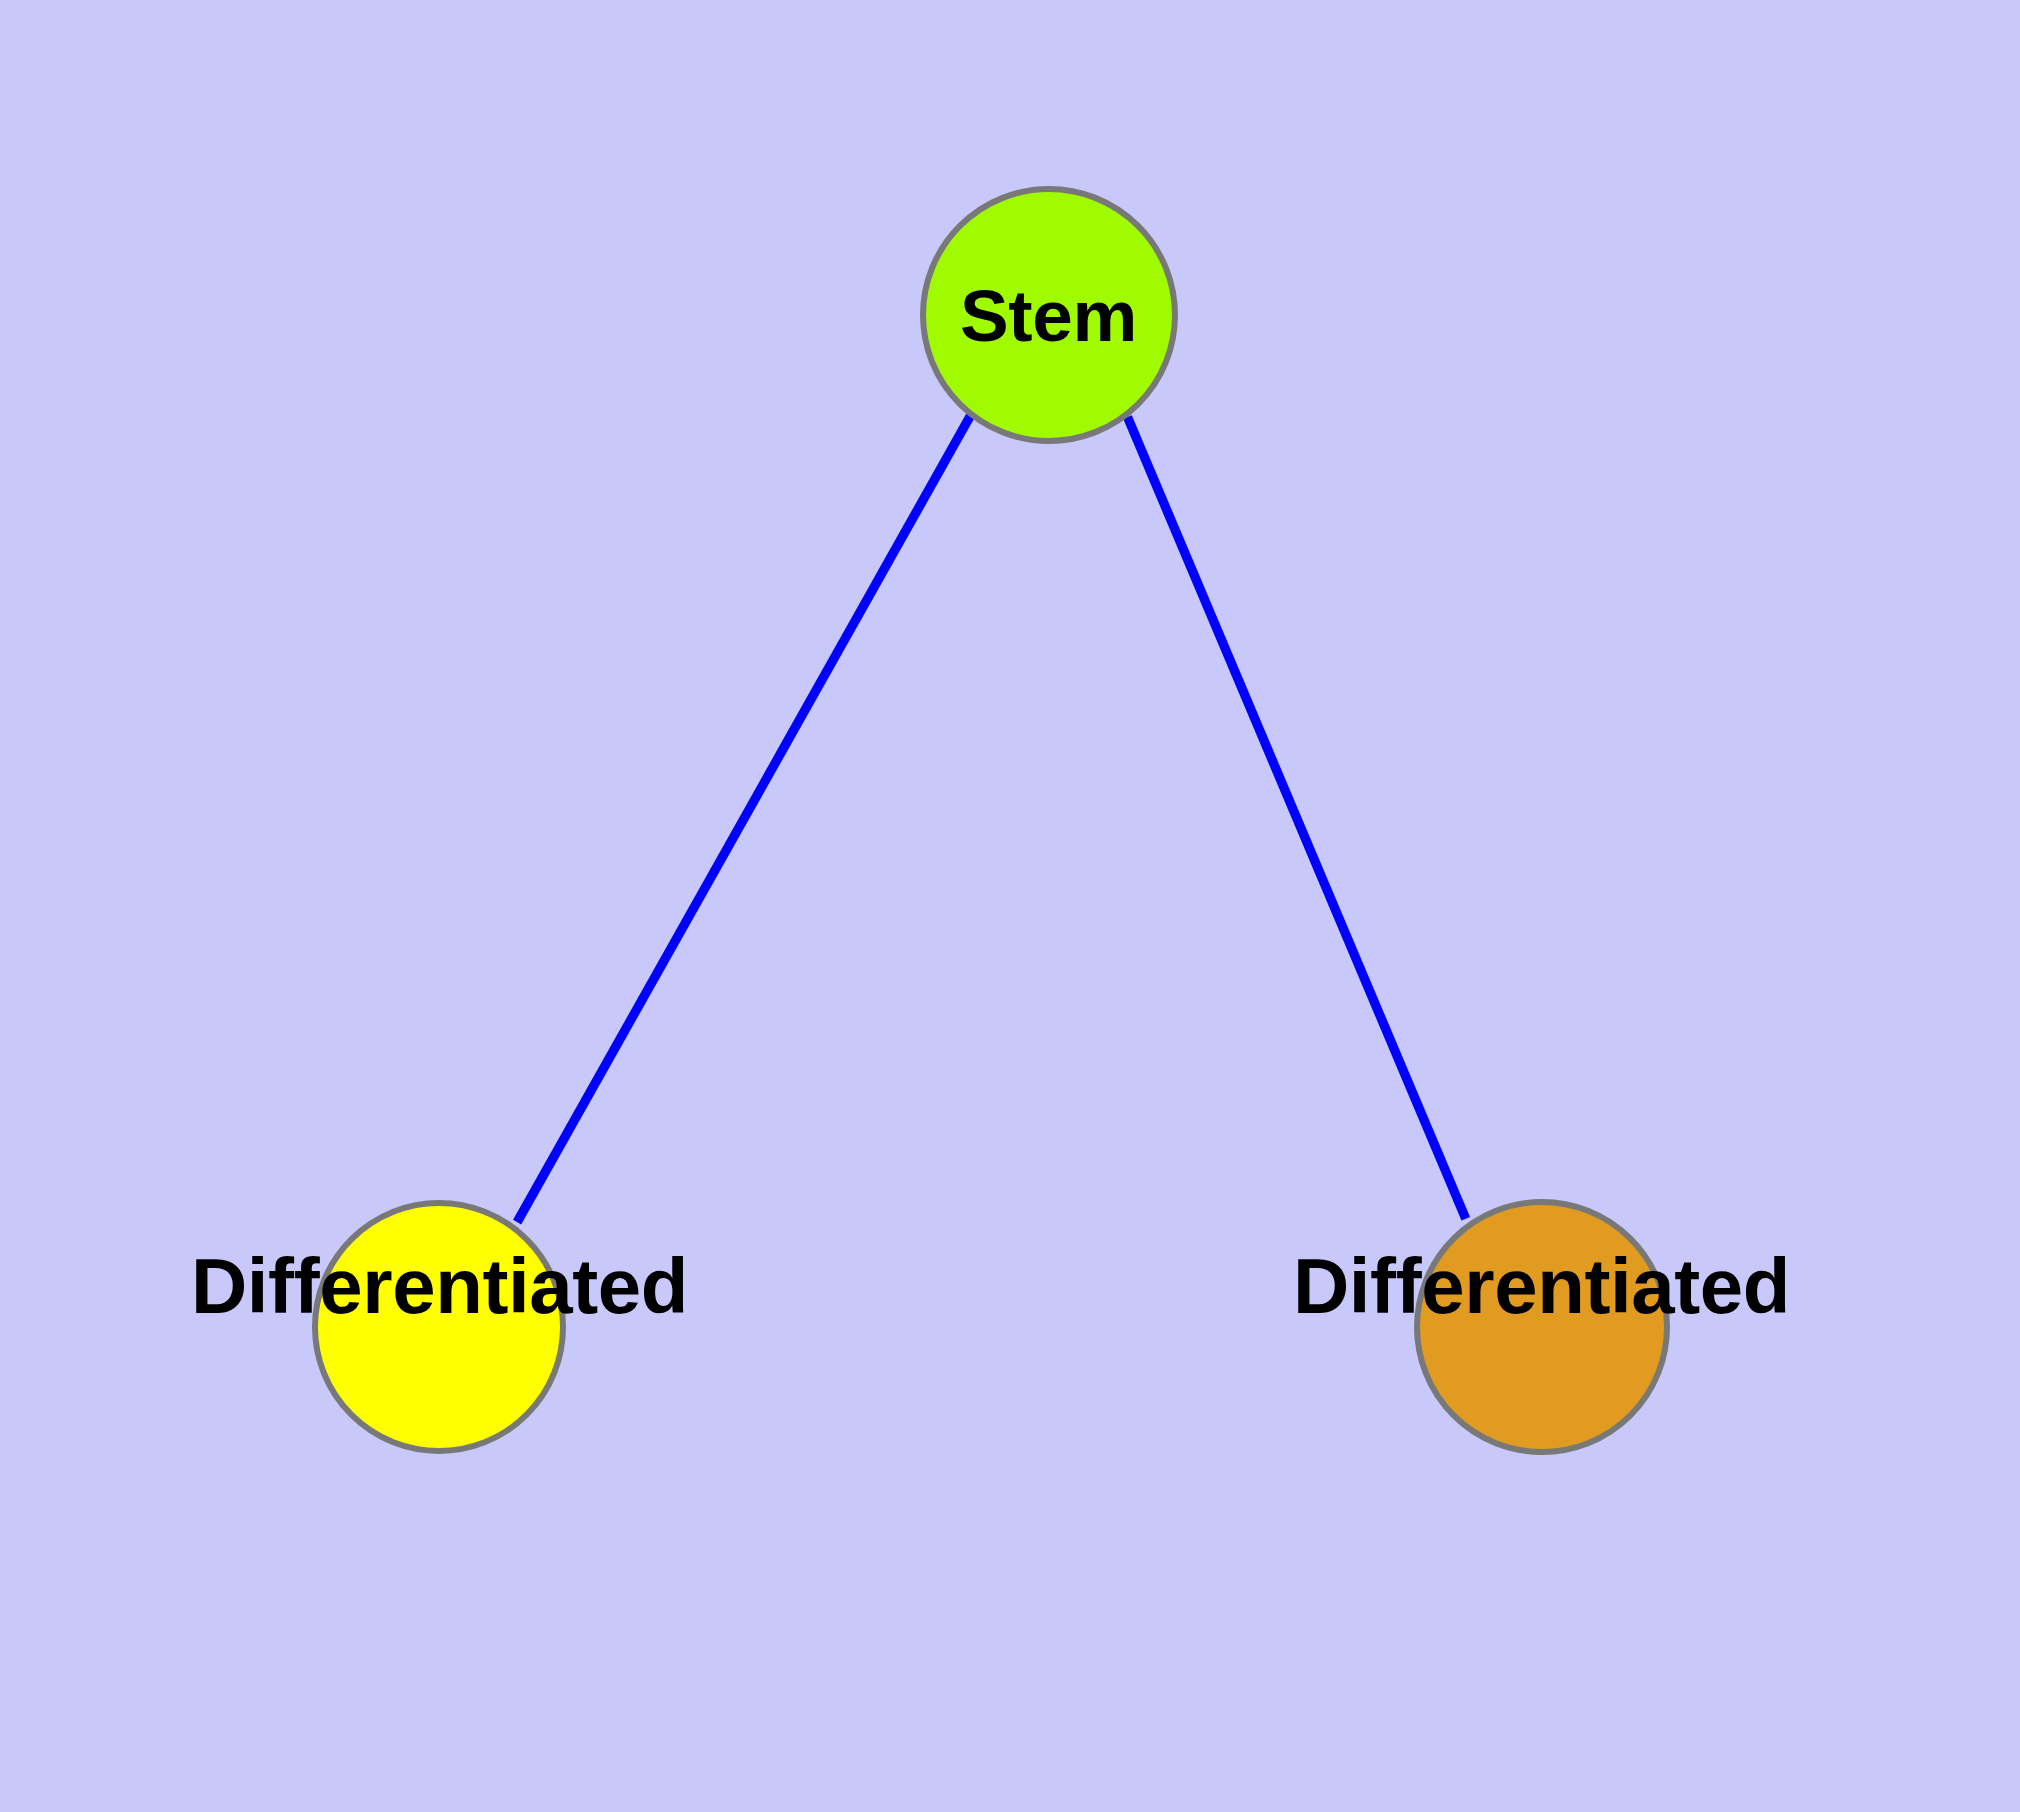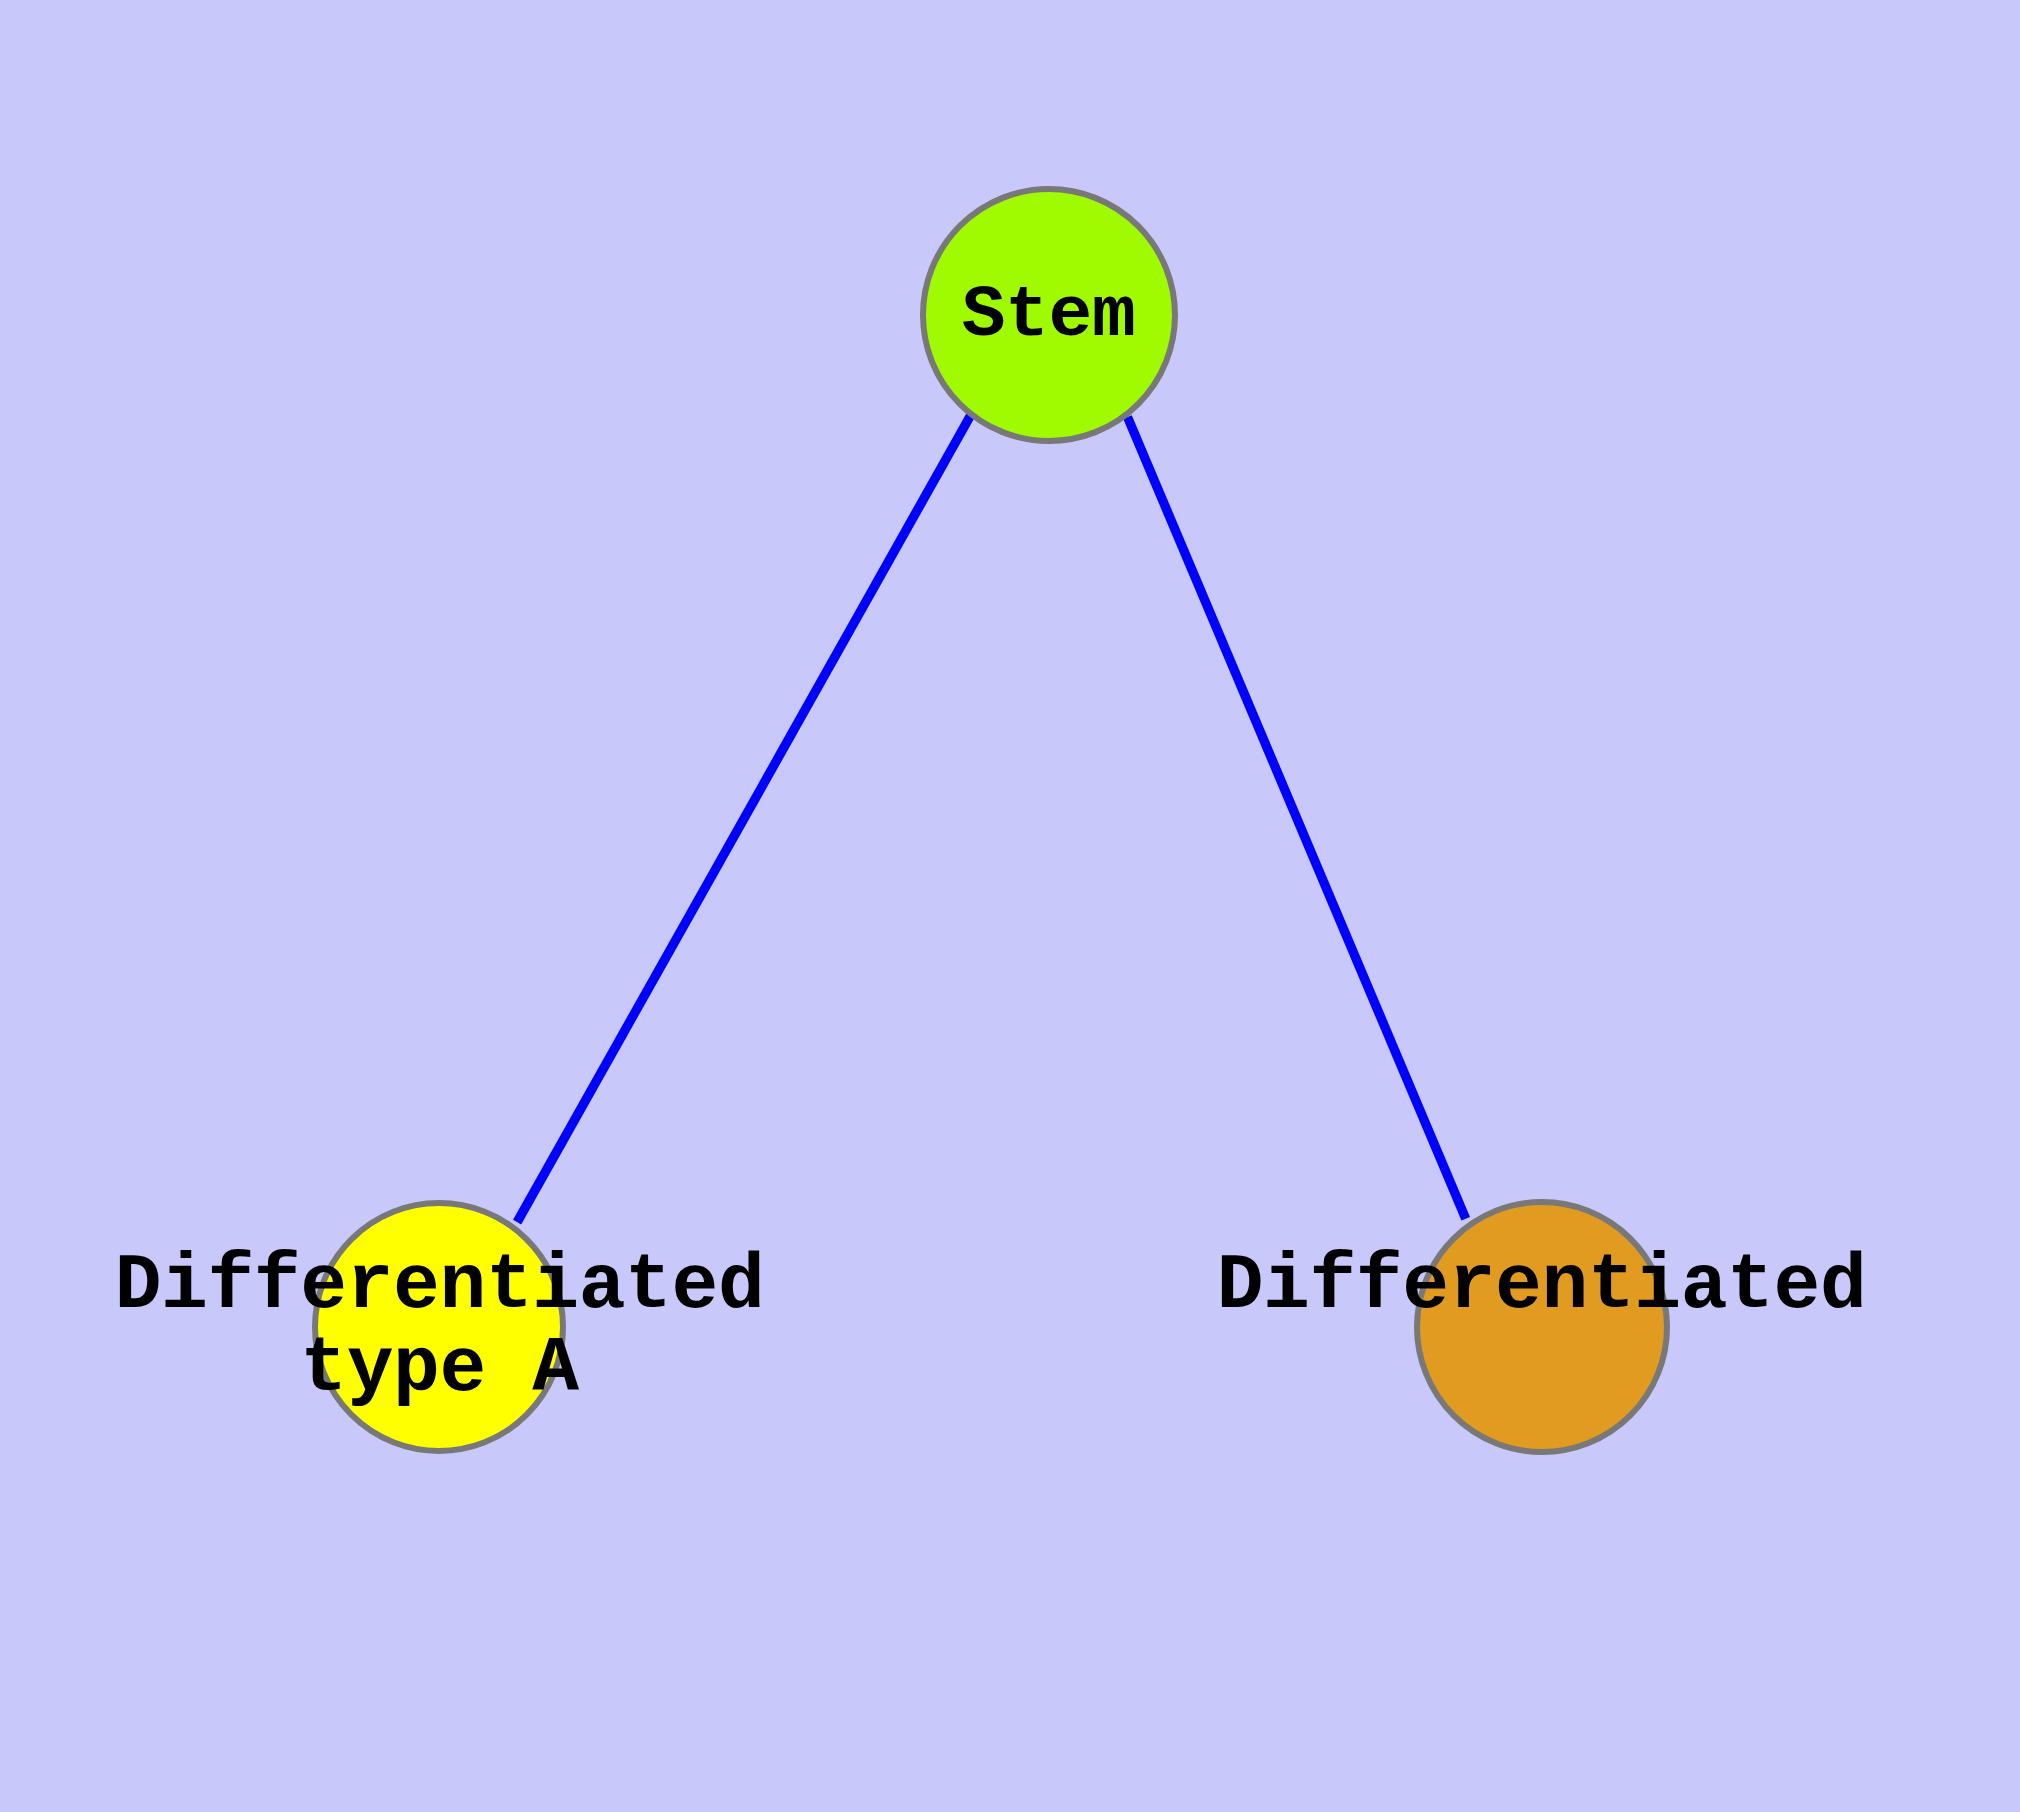--- a/index.html
+++ b/index.html
@@ -6,21 +6,21 @@
   html, body {
     margin: 0;
     padding: 0;
     background: #ffffff;
   }
   #canvas {
     position: relative;
     width: 2021px;
     height: 1812px;
     overflow: hidden;
-    font-family: Liberation Mono, monospace;
+    font-family: Liberation Sans, sans-serif;
   }
   #bg-layer {
     position: absolute;
     inset: 0;
     width: 100%;
     height: 100%;
   }
   #edge-layer {
     position: absolute;
     inset: 0;
@@ -68,20 +68,20 @@
     <line id="edge0" stroke="#0000ff" stroke-width="11" stroke-linecap="butt" x1="1145" y1="490" x2="610" y2="1442"></line>
     <line id="edge1" stroke="#0000ff" stroke-width="11" stroke-linecap="butt" x1="1330" y1="492" x2="1729" y2="1438"></line>
   </svg>
 
   <div id="node-layer">
 
     <div class="node" id="node-stem" style="left: 920px; top: 186px; width: 258px; height: 258px; background: rgb(160, 251, 0); border: 6px solid rgb(120, 120, 120);"></div>
     <div class="node-label label-inside" id="label-stem" style="width: 1017px; left: 540px; top: 277px;"><span>Stem</span></div>
 
     <div class="node" id="node-diff-a" style="left: 312px; top: 1200px; width: 254px; height: 254px; background: rgb(255, 255, 0); border: 6px solid rgb(120, 120, 120);"></div>
-    <div class="node-label label-overflow" id="label-diff-a" style="width: 1017px; left: -69px; top: 1245px;"><span>Differentiated</span><br><span>type A</span></div>
+    <div class="node-label label-overflow" id="label-diff-a" style="width: 1017px; left: -69px; top: 1245px;"><span>Differentiated</span><br></div>
 
     <div class="node" id="node-diff-b" style="left: 1414px; top: 1199px; width: 256px; height: 256px; background: rgb(224, 155, 32); border: 6px solid rgb(120, 120, 120);"></div>
     <div class="node-label label-overflow" id="label-diff-b" style="width: 1017px; left: 1033px; top: 1245px;"><span>Differentiated</span><br></div>
 
   </div>
 </div>
 
 
 </body></html>

